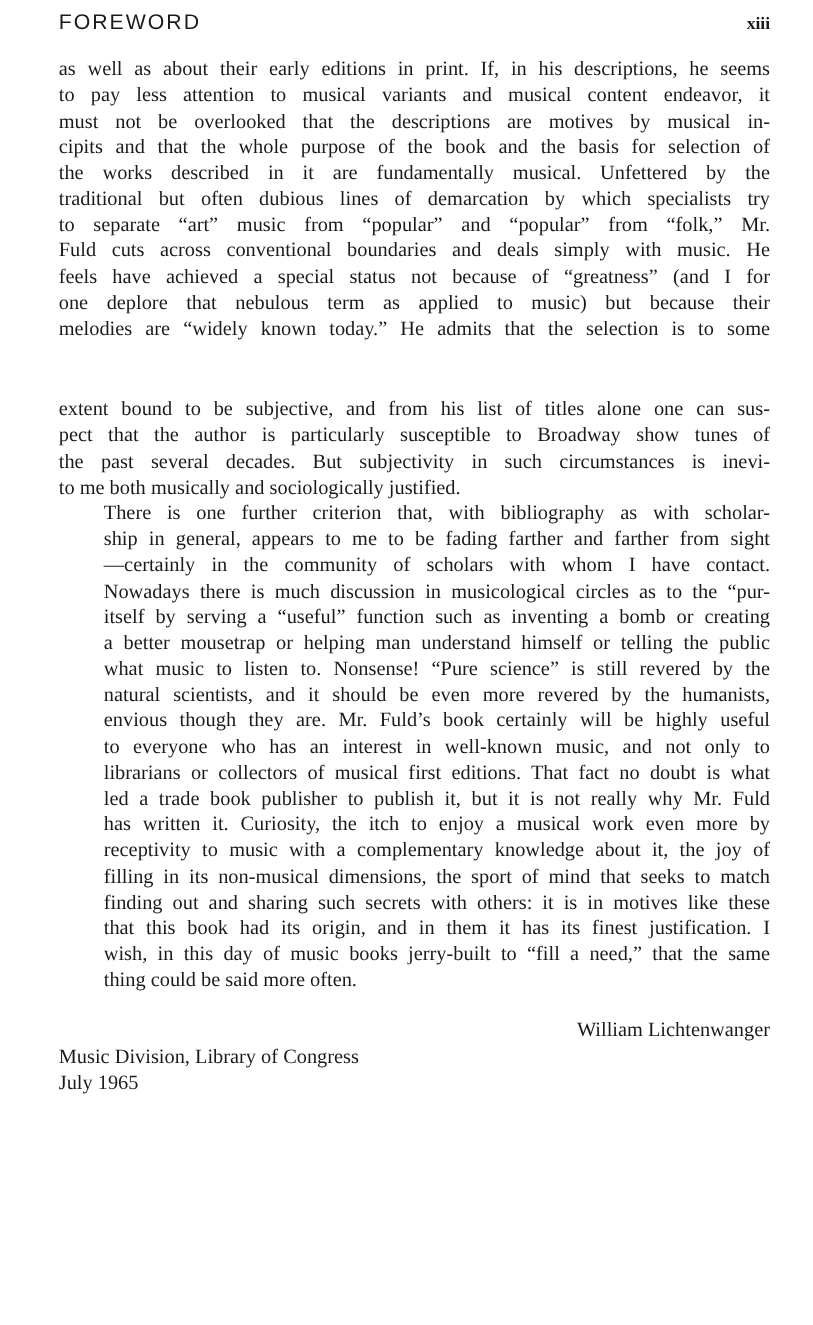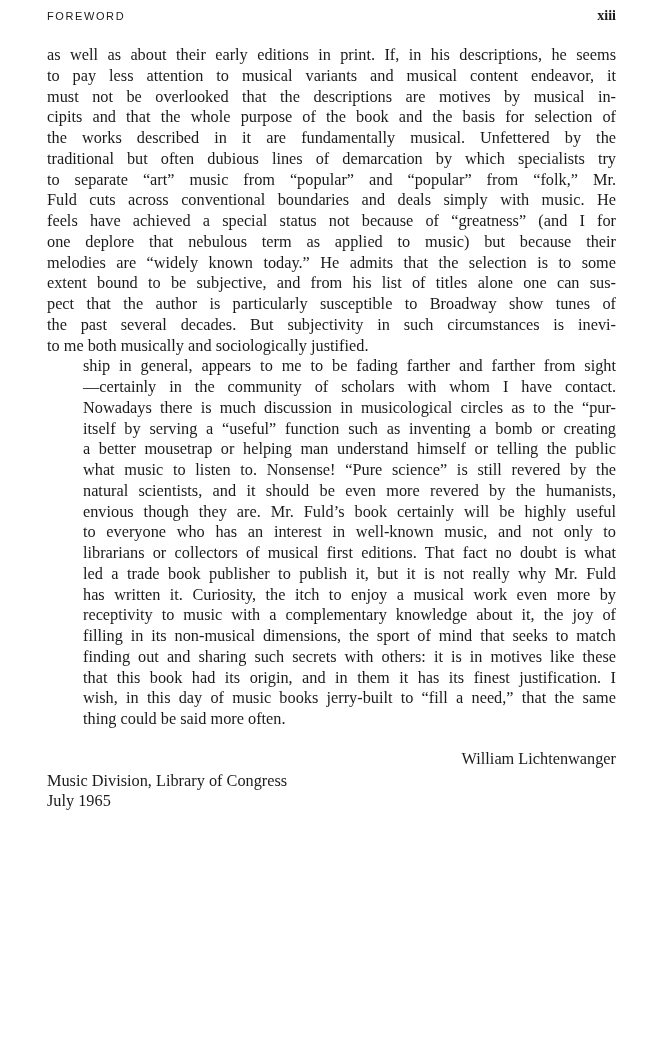--- a/index.html
+++ b/index.html
@@ -8,21 +8,21 @@
       position: absolute; left: 47px; top: 8px; width: 569px;
       font-family: "Liberation Serif", "DejaVu Serif", serif;
       color: #1a1a1a;
     }
     .running-head {
       display: flex; justify-content: space-between; align-items: baseline;
       height: 22px; margin-bottom: 15px;
     }
     .running-title {
       font-family: "Liberation Sans", "DejaVu Sans", sans-serif;
-      font-size: 11px; letter-spacing: 1.6px; font-weight: normal;
+      font-size: 17px; letter-spacing: 1.6px; font-weight: normal;
     }
     .page-number { font-size: 14px; font-weight: bold; }
     .body-text {
       font-size: 16.3px; line-height: 20.75px; text-align: justify;
       hyphens: manual;
     }
     .body-text p { margin: 0; }
     .body-text p.indent { text-indent: 36px; }
     .line { display: block; text-align: justify; text-align-last: justify; white-space: nowrap; }
     .line.last { text-align-last: left; }
@@ -46,26 +46,27 @@
         <span class="line" style="white-space: normal;">to pay less attention to musical variants and musical content endeavor, it</span>
         <span class="line" style="white-space: normal;">must not be overlooked that the descriptions are motives by musical in-</span>
         <span class="line" style="white-space: normal;">cipits and that the whole purpose of the book and the basis for selection of</span>
         <span class="line" style="white-space: normal;">the works described in it are fundamentally musical. Unfettered by the</span>
         <span class="line" style="white-space: normal;">traditional but often dubious lines of demarcation by which specialists try</span>
         <span class="line" style="white-space: normal;">to separate “art” music from “popular” and “popular” from “folk,” Mr.</span>
         <span class="line" style="white-space: normal;">Fuld cuts across conventional boundaries and deals simply with music. He</span>
         <span class="line" style="white-space: normal;">feels have achieved a special status not because of “greatness” (and I for</span>
         <span class="line" style="white-space: normal;">one deplore that nebulous term as applied to music) but because their</span>
         <span class="line" style="white-space: normal;">melodies are “widely known today.” He admits that the selection is to some</span>
-        <span class="line" style="white-space: normal;">extent bound to be subjective, and from his list of titles alone one can sus-</span>
+        <span class="line" style="white-space: normal; margin-top: 44px;">extent bound to be subjective, and from his list of titles alone one can sus-</span>
         <span class="line" style="white-space: normal;">pect that the author is particularly susceptible to Broadway show tunes of</span>
         <span class="line" style="white-space: normal;">the past several decades. But subjectivity in such circumstances is inevi-</span>
         <span class="line last" style="white-space: normal;">to me both musically and sociologically justified.</span>
       </p>
       <p class="indent">
+        <span class="line" style="padding-left: 0px; white-space: normal;">There is one further criterion that, with bibliography as with scholar-</span>
         <span class="line" style="white-space: normal;">ship in general, appears to me to be fading farther and farther from sight</span>
         <span class="line" style="white-space: normal;">—certainly in the community of scholars with whom I have contact.</span>
         <span class="line" style="white-space: normal;">Nowadays there is much discussion in musicological circles as to the “pur-</span>
         <span class="line" style="white-space: normal;">itself by serving a “useful” function such as inventing a bomb or creating</span>
         <span class="line" style="white-space: normal;">a better mousetrap or helping man understand himself or telling the public</span>
         <span class="line" style="white-space: normal;">what music to listen to. Nonsense! “Pure science” is still revered by the</span>
         <span class="line" style="white-space: normal;">natural scientists, and it should be even more revered by the humanists,</span>
         <span class="line" style="white-space: normal;">envious though they are. Mr. Fuld’s book certainly will be highly useful</span>
         <span class="line" style="white-space: normal;">to everyone who has an interest in well-known music, and not only to</span>
         <span class="line" style="white-space: normal;">librarians or collectors of musical first editions. That fact no doubt is what</span>

